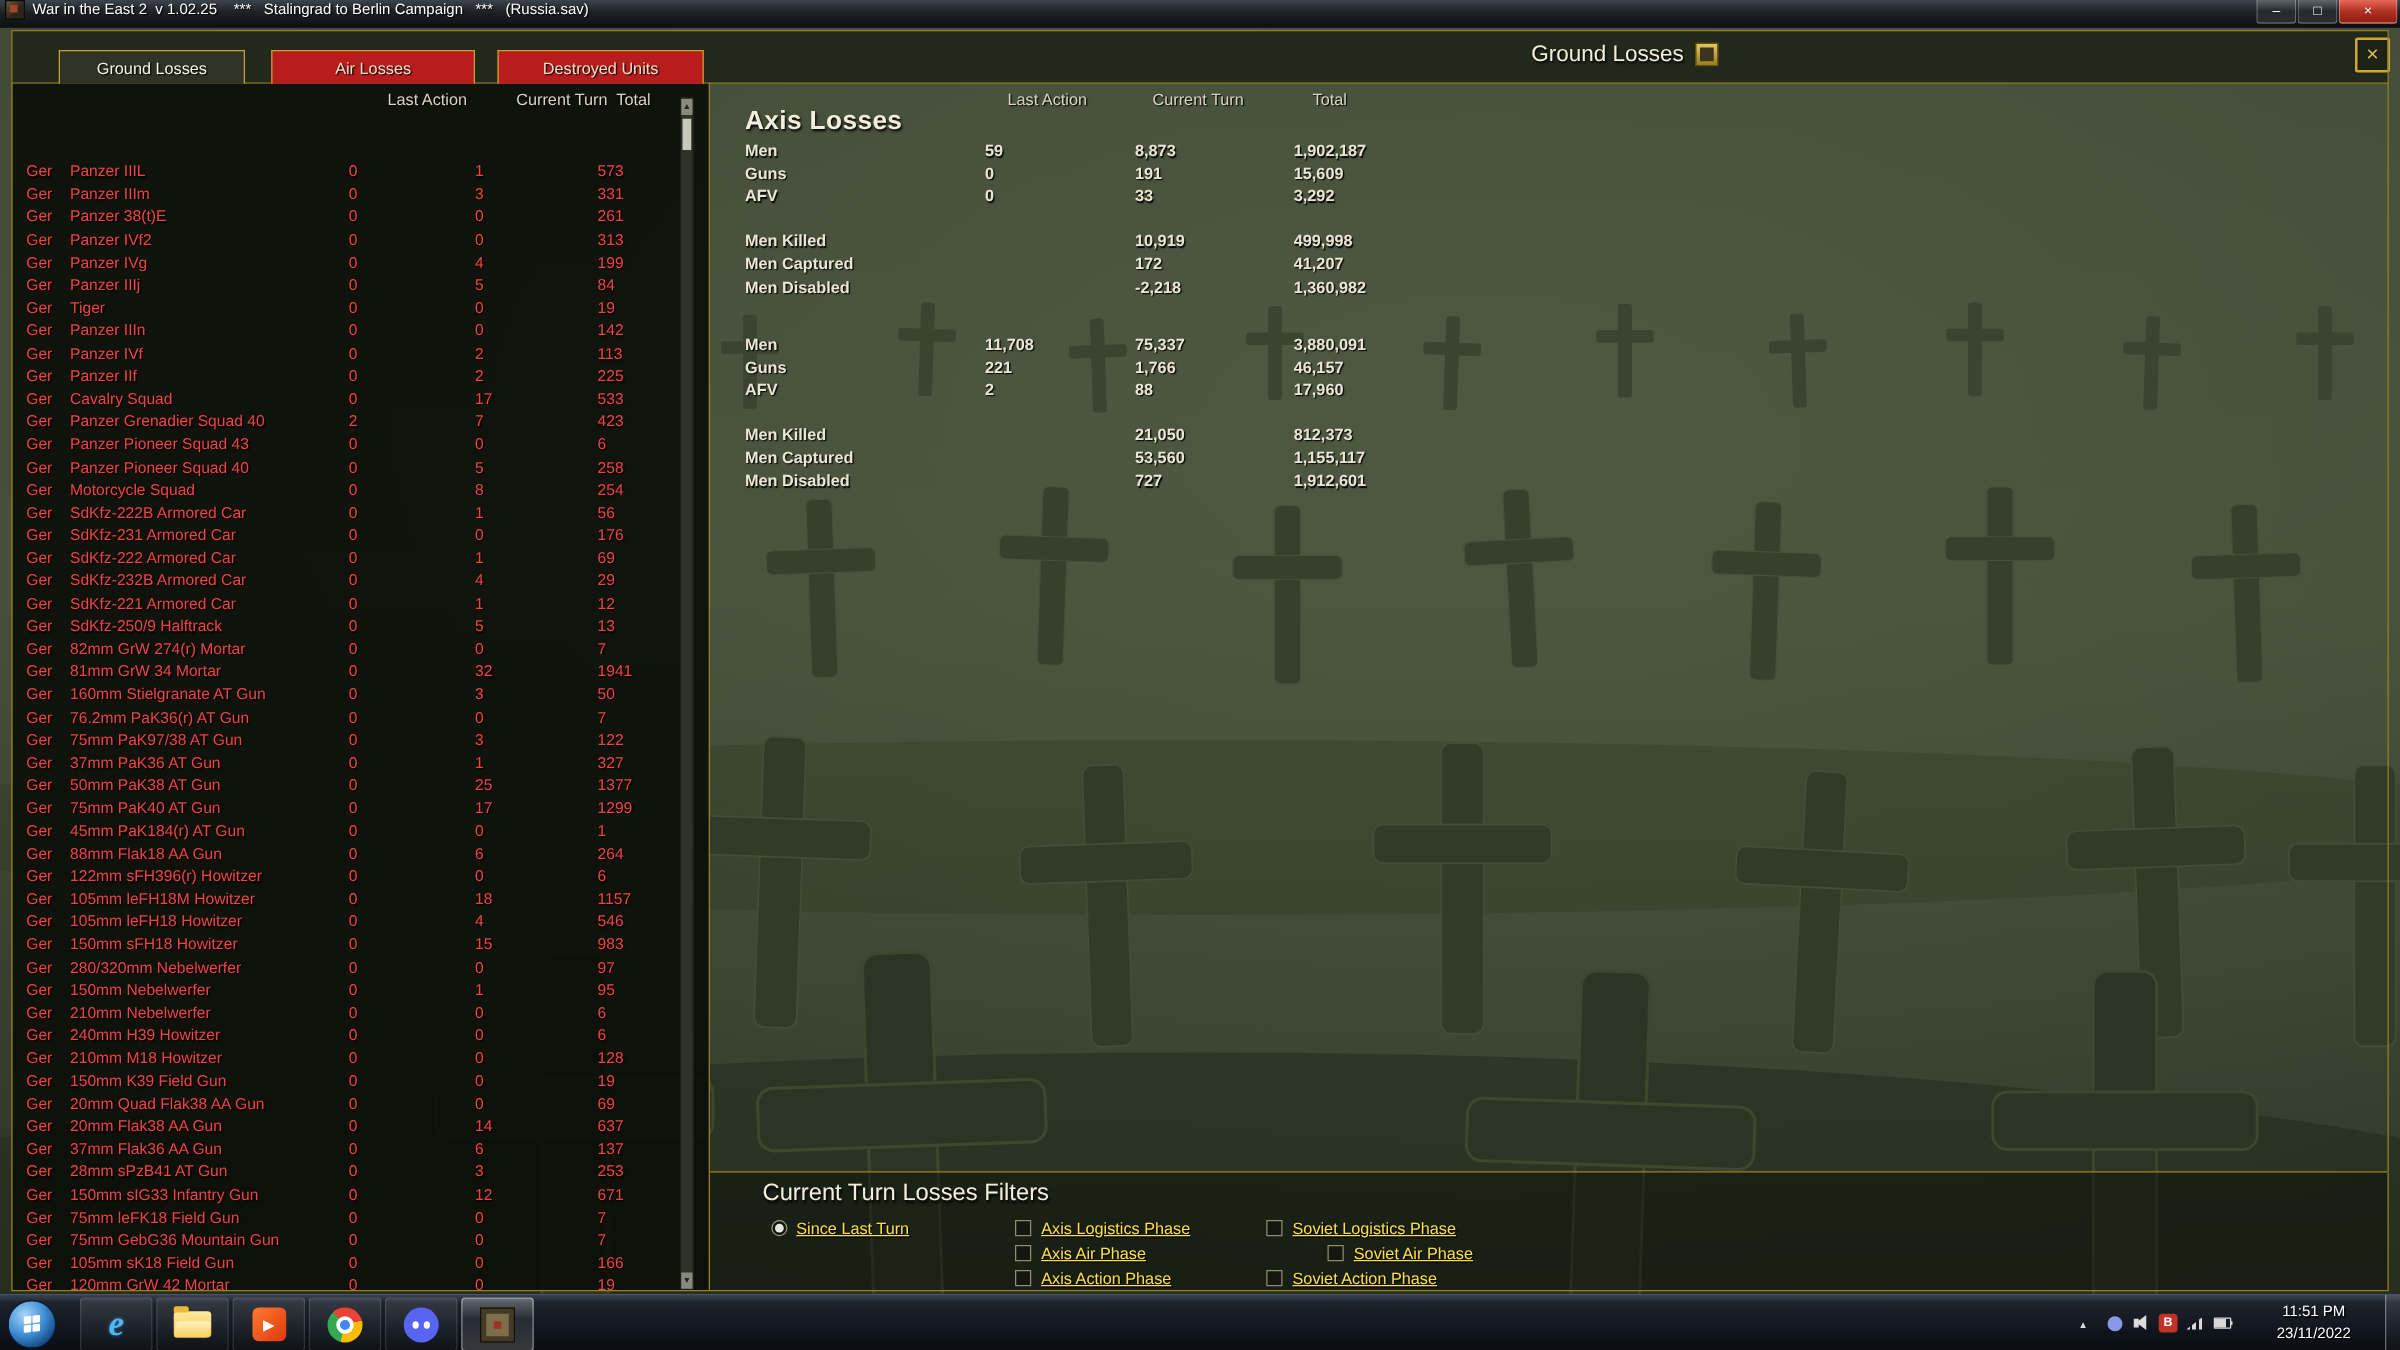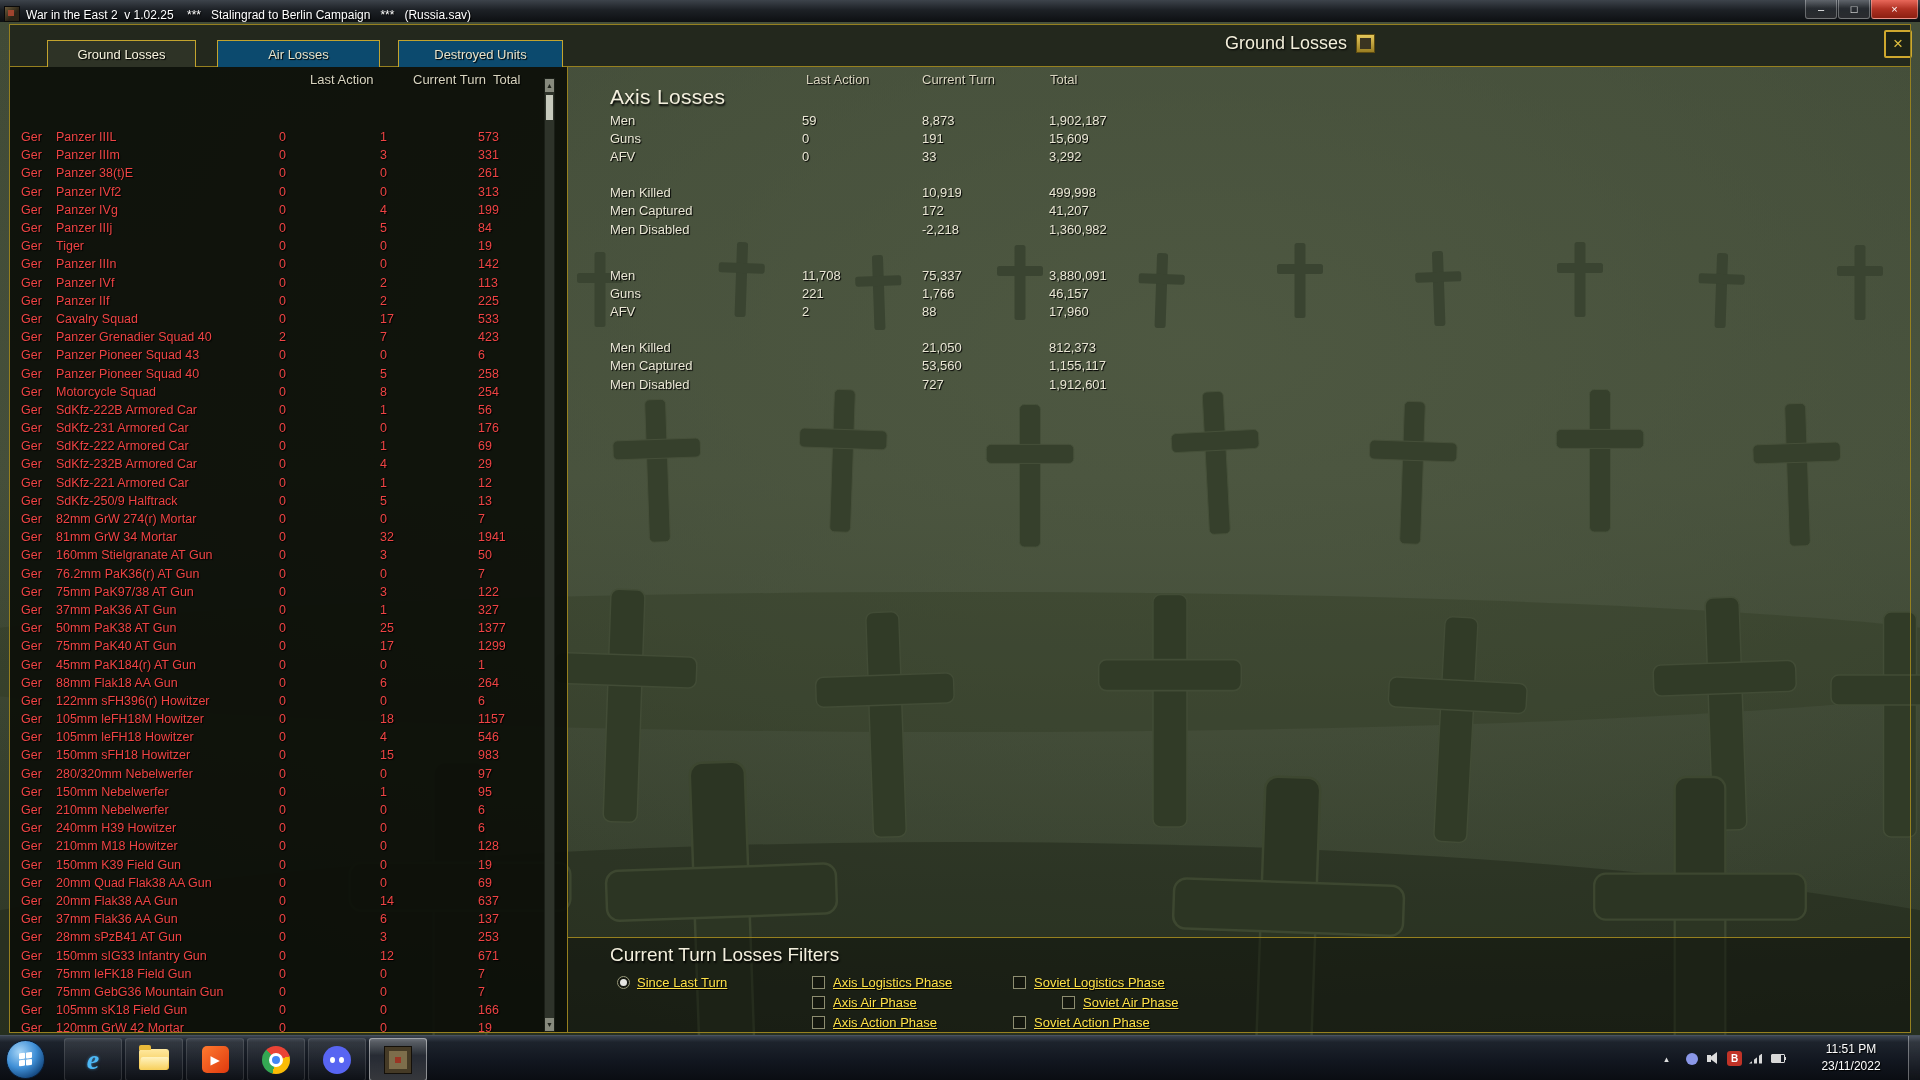--- a/index.html
+++ b/index.html
@@ -1,40 +1,40 @@
 <!DOCTYPE html>
 <html style="--accent-gold: #96801f; --tab-border-gold: #c3a42e; --text-cream: #e7e3cd; --title-text: #f2eeda; --close-red: #b03123; --discord-brand: #5865f2; --ie-blue: #4db8f5; --folder-yellow: #f3c343; --background-olive: #3f4936;"><head>
 <meta charset="utf-8">
 <style>
   html,body{margin:0;padding:0;background:#000;font-family:"Liberation Sans",sans-serif;}
   #stage{position:relative;width:1920px;height:1080px;overflow:hidden;background:#000;}
 
   
   .titlebar{position:absolute;left:0;top:0;width:1920px;height:22px;
-    background:linear-gradient(#3d434b,#1d2126 45%,#0d0f12);display:flex;align-items:flex-end;
+    background:linear-gradient(#3d434b,#1d2126 45%,#0d0f12);display:flex;align-items:flex-start;
     color:#fff;font-size:12px;}
   .tb-icon{width:14px;height:14px;margin:0 6px 0 4px;background:linear-gradient(135deg,#6b5a3a,#2b2417 60%);
     border:1px solid #0a0a0a;position:relative;}
   .tb-icon::before{content:"";position:absolute;left:3px;top:3px;width:6px;height:6px;background:#a0442e;}
   .tb-title{white-space:pre;text-shadow:1px 1px 1px #000;}
   .win-buttons{position:absolute;right:2px;top:0;display:flex;}
   .win-btn{height:18px;display:flex;align-items:center;justify-content:center;color:#fff;font-size:11px;
     border:1px solid rgba(255,255,255,.3);border-top:none;border-radius:0 0 3px 3px;margin-left:1px;
     background:linear-gradient(rgba(255,255,255,.18),rgba(255,255,255,.03) 45%,rgba(255,255,255,.10));
     width:30px;cursor:default;}
   .win-btn.close{width:45px;background:linear-gradient(#e8685a,#b03123 50%,#8c1f12);}
 
   
   .game{position:absolute;left:0;top:22px;width:1920px;height:1013px;overflow:hidden;background:#171a13;}
   .cemetery{position:absolute;left:0;top:0;}
   .goldline{position:absolute;background:var(--accent-gold);}
   .top-strip{position:absolute;left:9px;top:2px;width:1902px;height:42px;background:#23281d;border-bottom:1px solid var(--accent-gold);}
   .frame{position:absolute;left:9px;top:2px;width:1900px;height:1007px;border:1px solid var(--accent-gold);pointer-events:none;}
 
-  .tab{position:absolute;top:18px;height:27px;box-sizing:border-box;background:#0c4a6e;
+  .tab{position:absolute;top:18px;height:27px;box-sizing:border-box;background:#b91c1c;
     border:1px solid #c3a42e;border-bottom:none;color:#e7e2c9;font-size:13px;
     display:flex;align-items:center;justify-content:center;text-shadow:1px 1px 1px #000;cursor:default;}
   .tab.active{color:#f8f4df;background:#2e3326;}
 
   .page-title{position:absolute;left:1140px;top:7px;width:320px;height:28px;display:flex;align-items:center;
     justify-content:center;gap:9px;color:#f2eeda;font-size:18px;text-shadow:1px 1px 2px #000;}
   .pt-icon{width:17px;height:17px;background:linear-gradient(#e4c75a,#9a7e22);border:1px solid #5d4b10;position:relative;}
   .pt-icon::before{content:"";position:absolute;left:3px;top:3px;right:3px;bottom:3px;background:#3a3421;}
   .close-btn{position:absolute;left:1884px;top:8px;width:28px;height:28px;box-sizing:border-box;
     border:2px solid #cfa82e;background:#1d2216;color:#e0c040;font-size:17px;display:flex;
@@ -48,21 +48,21 @@
     padding-left:11px;color:#ef4444;font-size:12.5px;text-shadow:1px 1px 1px #000;}
   .unit-row .cell{overflow:hidden;white-space:nowrap;}
 
   .scrollbar{position:absolute;left:544px;top:56px;width:11px;height:954px;background:#2e332a;border:1px solid #1b1f18;box-sizing:border-box;}
   .sb-btn{position:absolute;left:0;width:100%;height:13px;background:#878a7d;color:#20241c;font-size:7px;
     display:flex;align-items:center;justify-content:center;cursor:default;}
   .sb-btn.down{bottom:0;}
   .sb-thumb{position:absolute;left:1px;top:16px;width:7px;height:25px;background:#c6c9bc;cursor:default;}
 
   
-  .section{position:absolute;left:610px;width:700px;color:#e9e6d4;}
+  .section{position:absolute;left:596px;width:700px;color:#e9e6d4;font-weight:bold;}
   .section-title{height:25px;font-size:21px;line-height:22px;color:#f3efdd;letter-spacing:.3px;text-shadow:1px 2px 2px #000;}
   .stat-row{display:grid;grid-template-columns:192px 120px 127px 1fr;height:18.4px;align-items:center;
     font-size:13px;text-shadow:1px 1px 1px #000;}
   .stat-gap{height:17px;}
 
   
   .filters-bg{position:absolute;left:568px;top:916px;width:1342px;height:94px;background:rgba(8,10,6,0.45);}
   .filters-title{position:absolute;left:610px;top:922px;font-size:19px;color:#f3efdd;text-shadow:1px 2px 2px #000;}
   .radio-item{position:absolute;left:617px;top:953px;display:flex;align-items:center;gap:7px;cursor:default;}
   .radio-circle{width:13px;height:13px;border-radius:50%;background:#14170f;border:1px solid #99997b;

